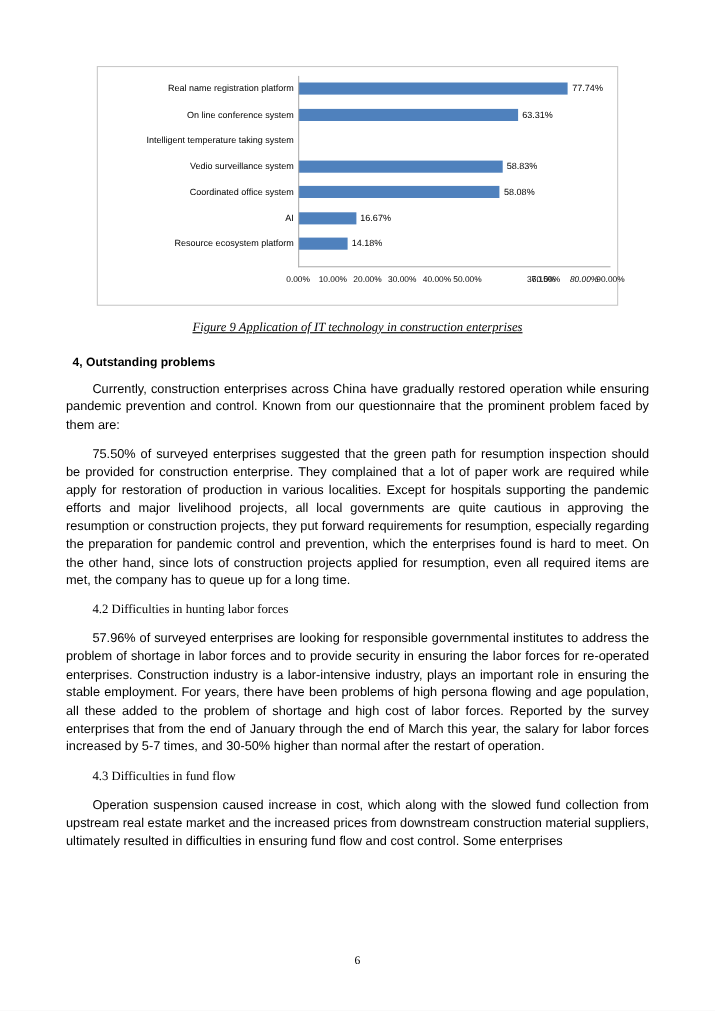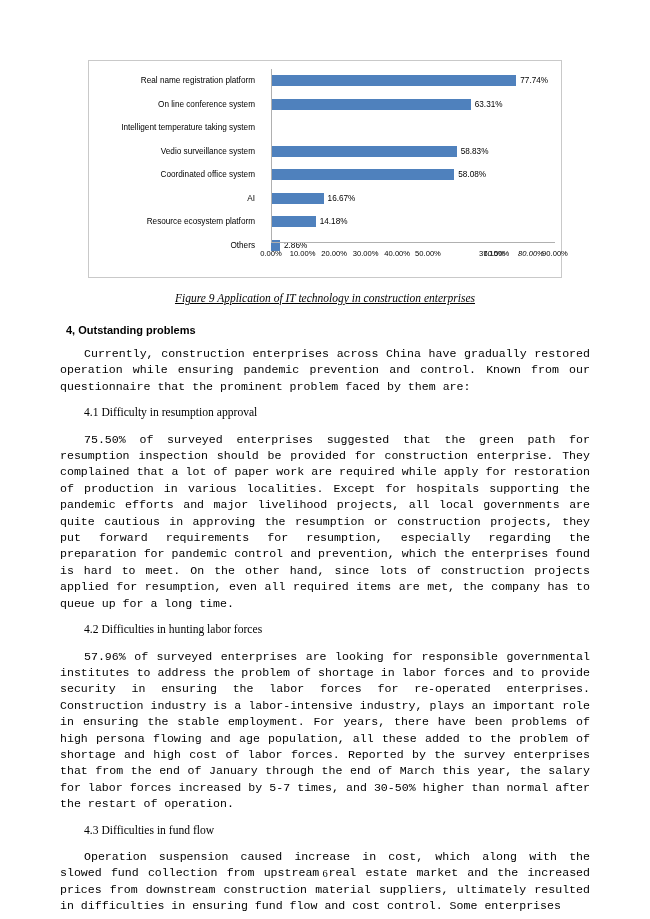--- a/index.html
+++ b/index.html
@@ -44,21 +44,21 @@
     bottom: 34px;
   }
   .crow {
     display: flex;
     align-items: center;
     height: 23.5px;
   }
   .clabel {
     width: 176px;
     text-align: right;
-    padding-right: 16px;
+    padding-right: 4px;
     font-family: "Liberation Sans", sans-serif;
     font-size: 8.2px;
     color: #000000;
     white-space: nowrap;
     box-sizing: border-box;
   }
   .cbarzone {
     position: relative;
     flex: 1;
     height: 100%;
@@ -127,21 +127,21 @@
     top: 318px;
     width: 530px;
   }
   .h2 {
     font-family: "Liberation Sans", sans-serif;
     font-weight: bold;
     font-size: 11px;
     margin: 6px 0 10px 6px;
   }
   p.para {
-    font-family: Liberation Mono, monospace;
+    font-family: Liberation Sans, sans-serif;
     font-size: 11.6px;
     line-height: 16.4px;
     text-align: justify;
     margin: 0 0 10px 0;
     text-indent: 24px;
   }
   p.sub {
     font-family: "Liberation Serif", serif;
     font-size: 11.6px;
     line-height: 16.4px;
@@ -202,53 +202,45 @@
             <div class="cbarzone">
               <div class="cbar" style="width: 52.6031px;"></div>
               <span class="cval">16.67%</span>
             </div>
           </div>
           <div class="crow">
             <div class="clabel">Resource ecosystem platform</div>
             <div class="cbarzone">
               <div class="cbar" style="width: 44.7458px;"></div>
               <span class="cval">14.18%</span>
-            </div>
-          </div>
-          <div class="crow">
-            <div class="clabel">Others</div>
-            <div class="cbarzone">
-              <div class="cbar" style="width: 9.02489px;"></div>
-              <span class="cval">2.86%</span>
             </div>
           </div>
         </div>
       <div class="vline"></div>
       <div class="axis-line"></div>
       <div class="ticks">
           <span class="tick" style="left: 0px;">0.00%</span>
           <span class="tick" style="left: 31.5556px;">10.00%</span>
           <span class="tick" style="left: 63.1111px;">20.00%</span>
           <span class="tick" style="left: 94.6667px;">30.00%</span>
           <span class="tick" style="left: 126.222px;">40.00%</span>
-          <span class="tick" style="left: 141px; padding-left: 32px;">50.00%</span>
+          <span class="tick" style="left: 154px;">50.00%</span>
           <span class="tick" style="left: 189.333px; margin-left: 36px;">60.00%</span>
           <span class="tick" style="left: 220.889px;">37.15%</span>
           <span class="tick" style="left: 260px; font-style: italic;">80.00%</span>
           <span class="tick" style="left: 284px;">90.00%</span>
         </div>
     </div>
   </div>
 
   <div class="caption">Figure 9 Application of IT technology in construction enterprises</div>
 
   <div class="body">
     <div class="h2">4, Outstanding problems</div>
     <p class="para">Currently, construction enterprises across China have gradually restored operation while ensuring pandemic prevention and control. Known from our questionnaire that the prominent problem faced by them are:</p>
-    <p class="sub">4.1 Difficulty in resumption approval</p>
     <p class="para">75.50% of surveyed enterprises suggested that the green path for resumption inspection should be provided for construction enterprise. They complained that a lot of paper work are required while apply for restoration of production in various localities. Except for hospitals supporting the pandemic efforts and major livelihood projects, all local governments are quite cautious in approving the resumption or construction projects, they put forward requirements for resumption, especially regarding the preparation for pandemic control and prevention, which the enterprises found is hard to meet. On the other hand, since lots of construction projects applied for resumption, even all required items are met, the company has to queue up for a long time.</p>
     <p class="sub">4.2 Difficulties in hunting labor forces</p>
     <p class="para">57.96% of surveyed enterprises are looking for responsible governmental institutes to address the problem of shortage in labor forces and to provide security in ensuring the labor forces for re-operated enterprises. Construction industry is a labor-intensive industry, plays an important role in ensuring the stable employment. For years, there have been problems of high persona flowing and age population, all these added to the problem of shortage and high cost of labor forces. Reported by the survey enterprises that from the end of January through the end of March this year, the salary for labor forces increased by 5-7 times, and 30-50% higher than normal after the restart of operation.</p>
     <p class="sub">4.3 Difficulties in fund flow</p>
     <p class="para">Operation suspension caused increase in cost, which along with the slowed fund collection from upstream real estate market and the increased prices from downstream construction material suppliers, ultimately resulted in difficulties in ensuring fund flow and cost control. Some enterprises</p>
   </div>
 
   <div class="pagenum">6</div>
 </div>
 

